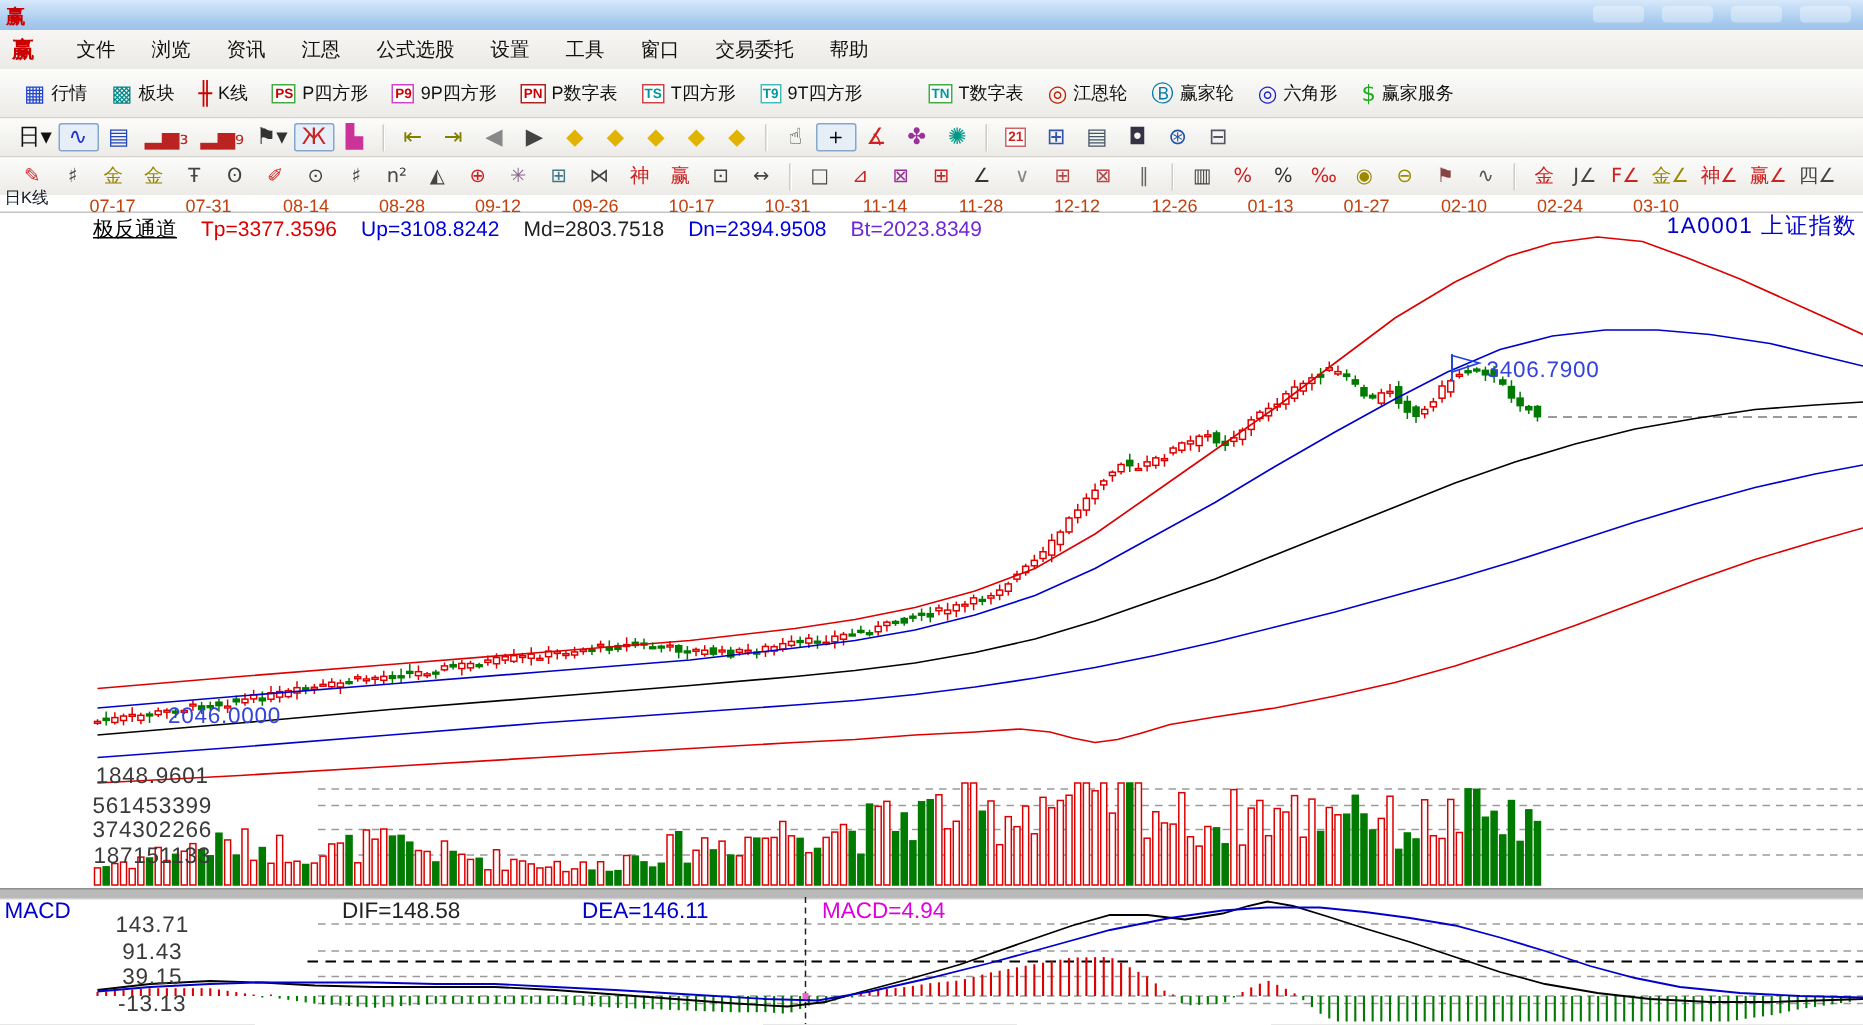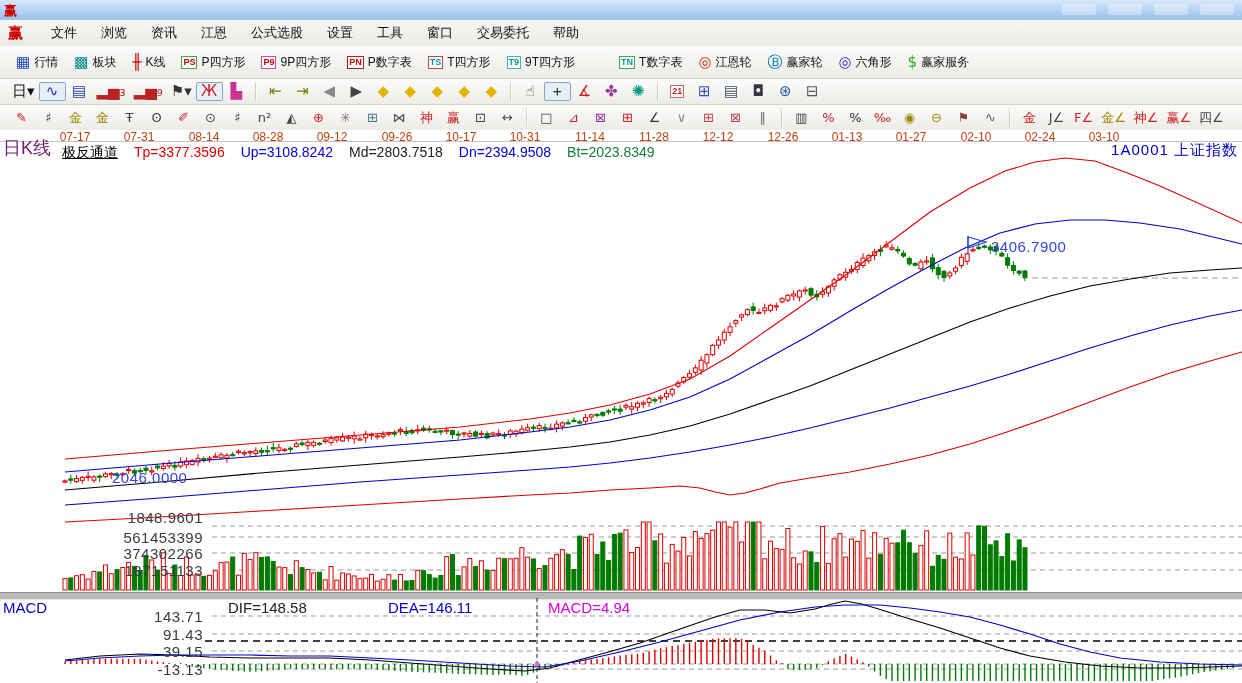--- a/index.html
+++ b/index.html
@@ -31,25 +31,25 @@
   .tb-boxicon{font-size:9px;font-weight:bold;border:1px solid;padding:0 1px;line-height:11px;background:#fff}
   .tb-sep{width:1px;height:18px;background:#cfccc6;border-right:1px solid #fff;margin:0 5px;align-self:center}
   .pressed{background:#e6eef8;border:1px solid #86a7cc}
   
   .chart-bg{position:absolute;top:130px;left:0;right:0;bottom:0;background:#fff}
   #chart-svg{position:absolute;left:0;top:0;width:1242px;height:683px;pointer-events:none}
   .dateline{position:absolute;top:141px;left:0;right:0;height:1px;background:#c4c4c4}
   .volsep{position:absolute;top:592px;height:6px;left:0;right:0;background:#b9b9b9;border-top:1px solid #8f8f8f;border-bottom:1px solid #e8e8e8}
   .dates-row{position:absolute;left:0;top:130px;width:100%;height:12px}
   .date-tick{position:absolute;top:0;transform:translateX(-50%);font-size:12px;color:#c2410c;white-space:nowrap}
-  .panel-label{position:absolute;left:3px;top:136px;color:#701a75;font-size:18px}
+  .panel-label{position:absolute;left:3px;top:124px;color:#0f172a;font-size:11px}
   .symbol-label{position:absolute;right:4px;top:141px;color:#0000cc;font-size:15px;letter-spacing:1px}
   .hdr-row{position:absolute;left:62px;top:144px;display:flex;gap:16px;font-size:14px;white-space:nowrap}
   .lbl{position:absolute;font-size:15px;color:#3a3a3a;letter-spacing:.5px;white-space:nowrap}
-  .axis-right{left:0;width:203px;text-align:right}
+  .axis-right{left:0;width:203px;text-align:center}
   .ann{position:absolute;color:#3344dd;font-size:15px;letter-spacing:.5px}
   #ann2046{left:112px;top:469px}
   #ann3406{left:991px;top:238px}
   #lbl1848{top:509px}
   #vol-lbl-0{top:529px}#vol-lbl-1{top:545px}#vol-lbl-2{top:562px}
   #macd-title{left:3px;top:599px;color:#0000cc;font-size:15px;position:absolute}
   #macd-dif{left:228px;top:599px;color:#222;font-size:15px;position:absolute}
   #macd-dea{left:388px;top:599px;color:#0000cc;font-size:15px;position:absolute}
   #macd-val{left:548px;top:599px;color:#dd00dd;font-size:15px;position:absolute}
   #macd-s-0{top:608px}#macd-s-1{top:626px}#macd-s-2{top:643px}#macd-s-3{top:661px}
@@ -1120,21 +1120,21 @@
 
   <div class="panel-label">日K线</div>
   <div class="symbol-label">1A0001  上证指数</div>
 
   <div class="hdr-row">
       <span class="hdr-val" style="color: rgb(0, 0, 0); text-decoration: underline;">极反通道</span>
       <span class="hdr-val" style="color: rgb(221, 0, 0);">Tp=3377.3596</span>
       <span class="hdr-val" style="color: rgb(0, 0, 221);">Up=3108.8242</span>
       <span class="hdr-val" style="color: rgb(34, 34, 34);">Md=2803.7518</span>
       <span class="hdr-val" style="color: rgb(0, 0, 221);">Dn=2394.9508</span>
-      <span class="hdr-val" style="color: #15803d;">Bt=2023.8349</span>
+      <span class="hdr-val" style="color: #6d28d9;">Bt=2023.8349</span>
     </div>
 
   <div class="ann" id="ann3406">3406.7900</div>
   <div class="ann" id="ann2046">2046.0000</div>
 
   <div class="lbl axis-right" id="lbl1848">1848.9601</div>
   <div class="lbl axis-right" id="vol-lbl-0">561453399</div>
   <div class="lbl axis-right" id="vol-lbl-1">374302266</div>
   <div class="lbl axis-right" id="vol-lbl-2">187151133</div>
 

